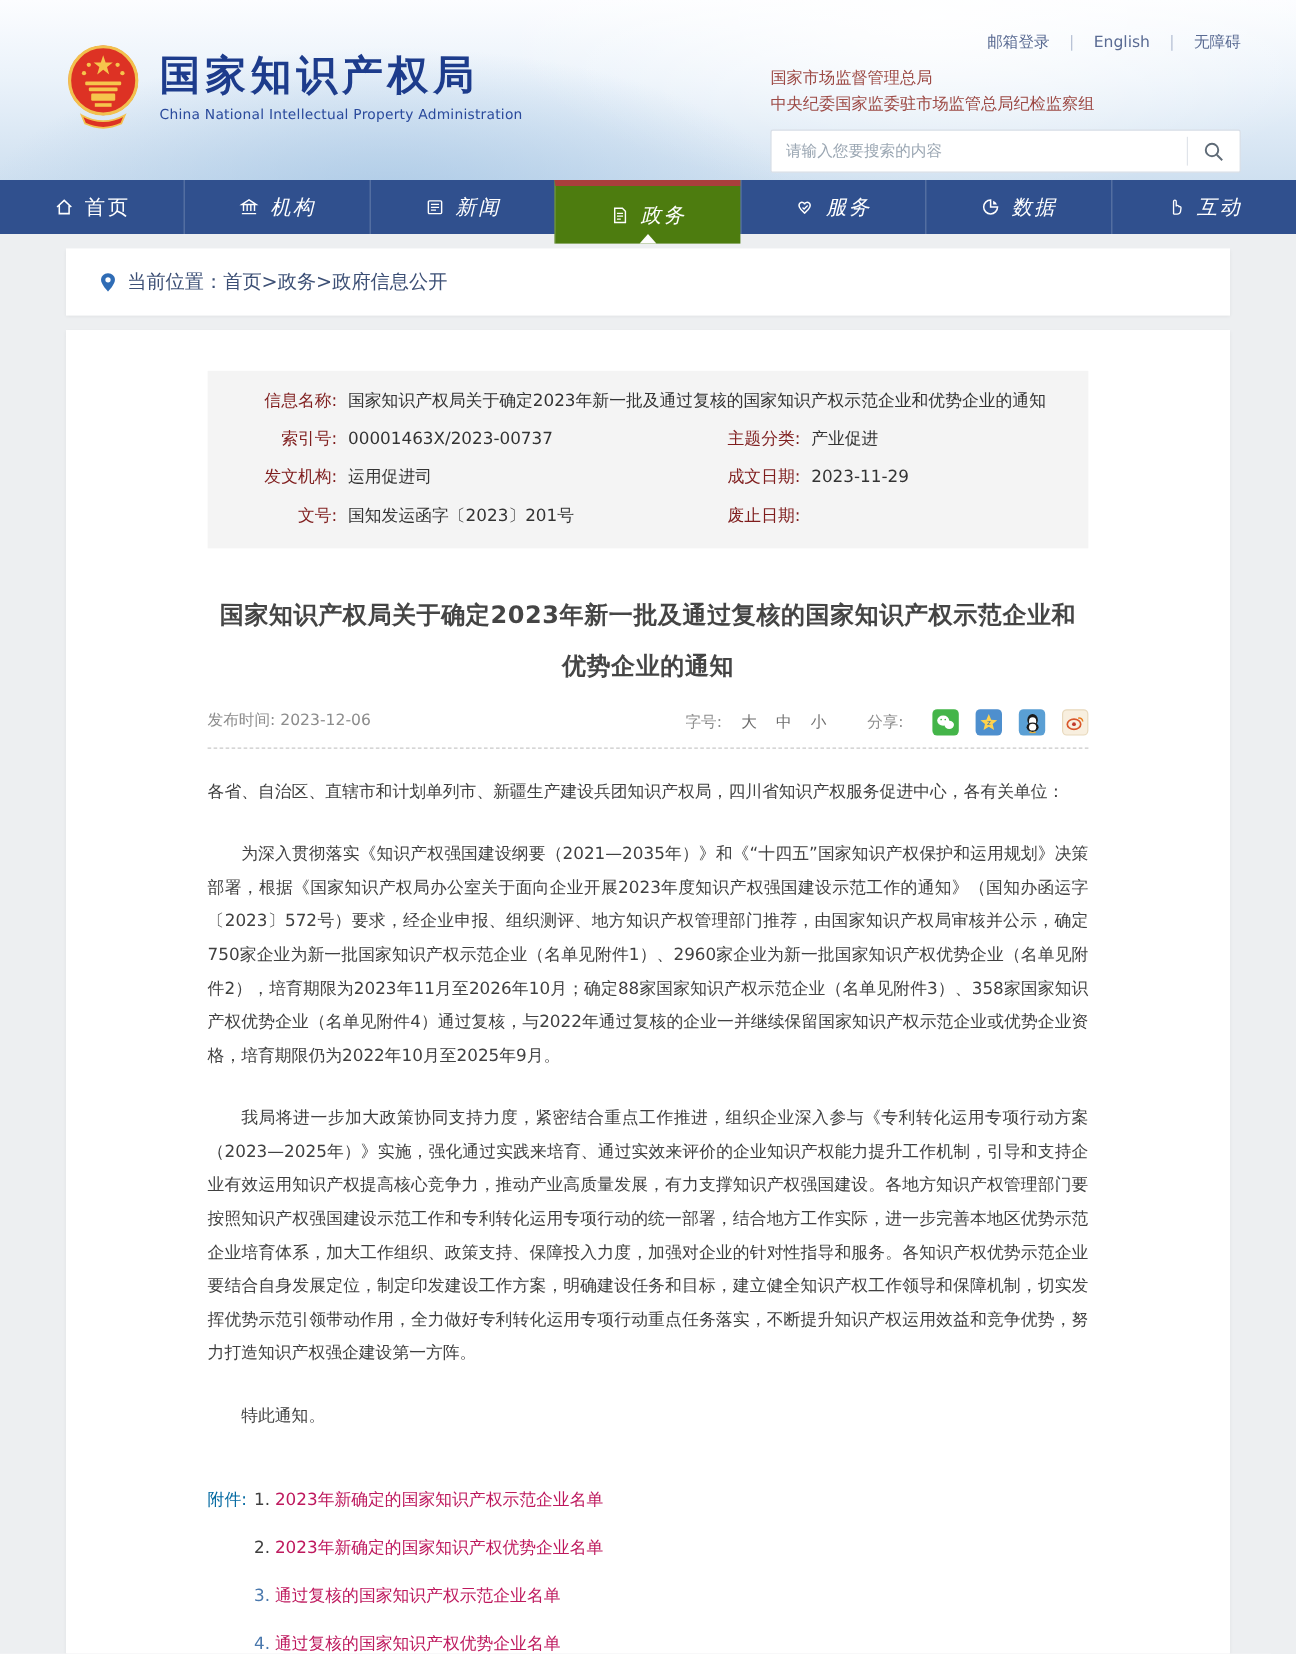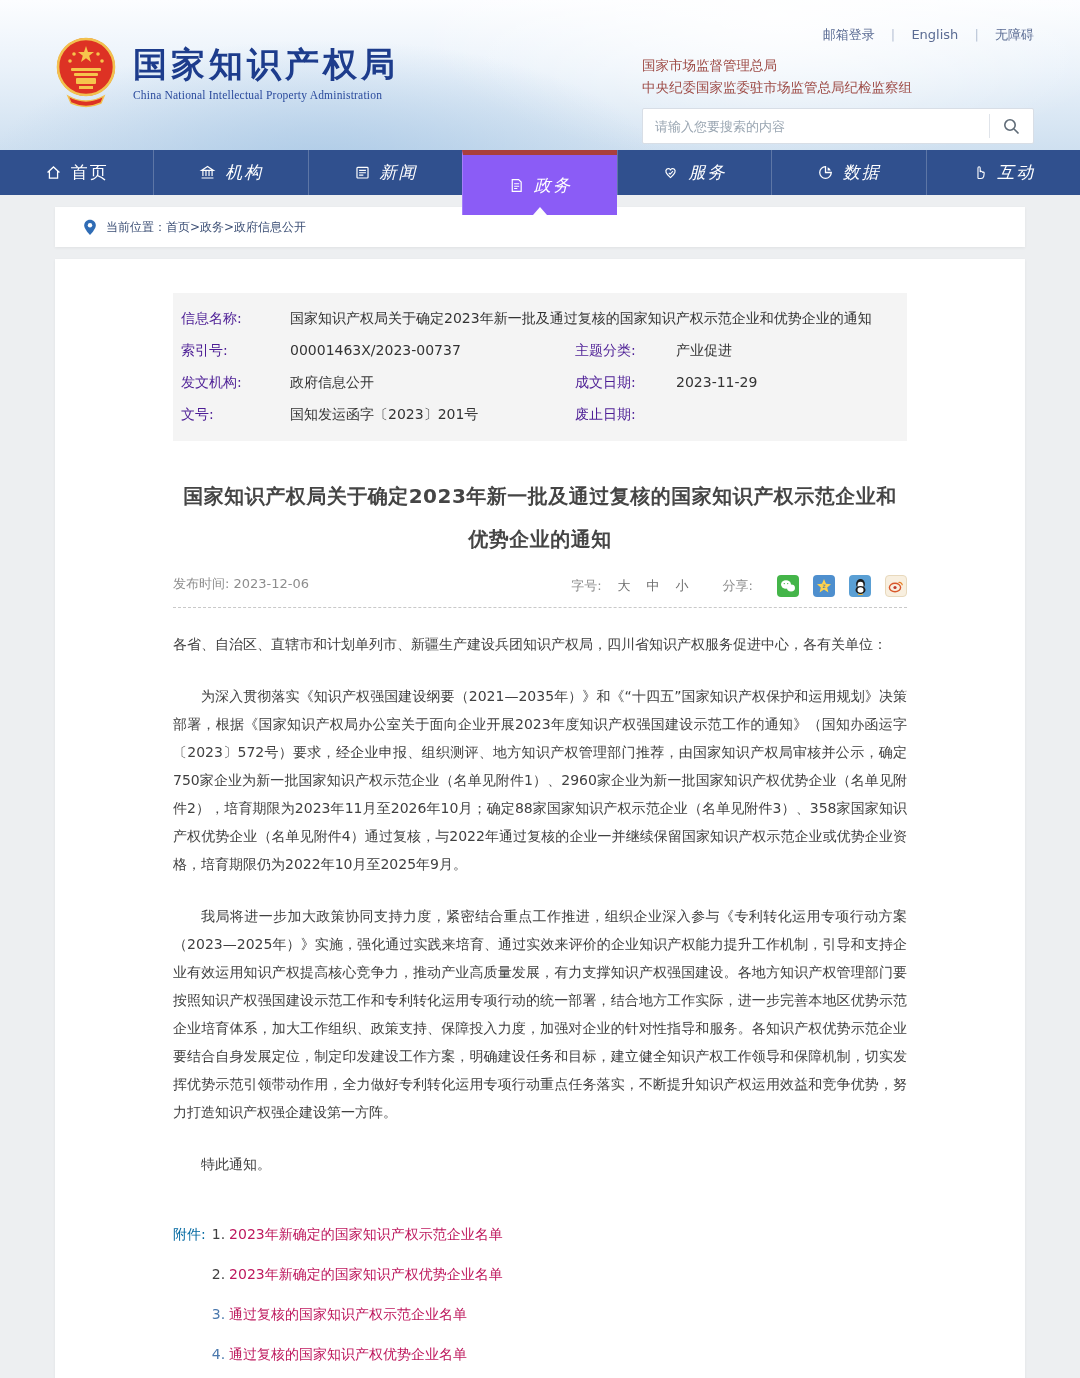--- a/index.html
+++ b/index.html
@@ -5,21 +5,21 @@
   * { margin:0; padding:0; box-sizing:border-box; }
   html,body { width:1080px; height:1378px; overflow:hidden; background:#edeff1;
     font-family:"DejaVu Sans","Liberation Sans",sans-serif; }
 
   
   .site-header { position:relative; width:1080px; height:150px;
     background:
       radial-gradient(ellipse 480px 190px at 30% 115%, rgba(168,199,229,.85), rgba(168,199,229,0) 70%),
       radial-gradient(ellipse 560px 230px at 72% 10%, rgba(255,255,255,.9), rgba(255,255,255,0) 65%),
       linear-gradient(180deg,#fcfdff 0%, #eaf2fa 45%, #cfe0f0 100%); }
-  .logo-row { position:absolute; left:55px; top:36px; display:flex; align-items:center;font-family:Liberation Serif, serif; }
+  .logo-row { position:absolute; left:55px; top:36px; display:flex; align-items:center; }
   .emblem { width:62px; height:74px; margin-right:16px; }
   .site-title { color:#1d3c8c; font-size:34px; font-weight:bold; letter-spacing:4px; line-height:1.15; }
   .site-subtitle { color:#2a4a9c; font-size:11.5px; margin-top:5px; letter-spacing:.2px; }
 
   .header-right { position:absolute; right:46px; top:26px; width:392px; }
   .top-links { text-align:right; font-size:13px; color:#5a6b93; }
   .top-links .tlink { cursor:pointer; color:#5a6b93; }
   .top-links .sep { color:#b9c3d6; margin:0 12px; }
   .org-names { margin-top:11px; color:#9d4a45; font-size:13.5px; line-height:1.6; }
   .search-box { margin-top:10px; height:36px; background:#fff; border:1px solid #d8dee6;
@@ -29,40 +29,40 @@
   .search-box input::placeholder { color:#9aa6b2; }
   .search-btn { width:44px; height:24px; display:flex; align-items:center; justify-content:center;
     border-left:1px solid #e0e4ea; cursor:pointer; }
 
   
   .main-nav { width:1080px; height:45px; background:#30508e; display:flex; align-items:flex-start; }
   .nav-item { flex:1; height:45px; display:flex; align-items:center; justify-content:center;
     color:#fff; font-size:17px; letter-spacing:2px; cursor:pointer; position:relative; }
   .nav-item + .nav-item { border-left:1px solid rgba(255,255,255,.22);font-style:italic; }
   .nav-item .nicon { margin-right:9px; display:flex; }
-  .nav-item.active { height:65px; background:#8b5cf6; border-top:5px solid #a93f3c; }
+  .nav-item.active { height:53px; background:#4d7c0f; border-top:5px solid #a93f3c; }
   .nav-item.active::after { content:""; position:absolute; bottom:0; left:50%;
     margin-left:-7px; width:0; height:0;
     border-left:7px solid transparent; border-right:7px solid transparent; border-bottom:8px solid #fdfdfd; }
 
   
-  .breadcrumb { width:970px; margin:12px auto 12px; height:40px; background:#fff;
+  .breadcrumb { width:970px; margin:12px auto 12px; height:56px; background:#fff;
     box-shadow:0 1px 3px rgba(0,0,0,.06); display:flex; align-items:center; padding-left:28px;
-    font-size:12px; color:#3c4f75; }
+    font-size:16px; color:#3c4f75; }
   .breadcrumb .bicon { margin-right:9px; display:flex; }
   .breadcrumb .bpath { cursor:pointer; }
 
   
   .content-card { width:970px; margin:12px auto 0; background:#fff;
     box-shadow:0 1px 3px rgba(0,0,0,.06); padding:34px 118px 40px; min-height:1110px; }
 
   .info-panel { background:#f4f4f4; padding:9px 14px 11px 8px; font-size:14px; }
   .info-row { display:grid; grid-template-columns:100px 1fr 92px 226px; line-height:32px; }
   .info-row.first { grid-template-columns:100px 1fr; }
-  .info-label { color:#4c1d95; text-align:left; }
+  .info-label { color:#7f1d1d; text-align:right; }
   .info-value { color:#333; padding-left:9px; overflow:hidden; white-space:nowrap; }
 
   .article-title { margin:34px auto 0; text-align:center; font-size:20px; font-weight:600;
     color:#454545; line-height:2.15; letter-spacing:.5px; width:100%; }
 
   .meta-row { margin-top:14px; display:flex; justify-content:space-between; 
     font-size:13px; color:#8d8d8d; }
   .meta-right { display:flex; align-items:center; }
   .fs-opt { color:#6d6d6d; margin-left:16px; cursor:pointer; }
   .share-label { margin-left:34px; color:#8d8d8d; }
@@ -216,21 +216,21 @@
       <span class="info-value">国家知识产权局关于确定2023年新一批及通过复核的国家知识产权示范企业和优势企业的通知</span>
     </div>
     <div class="info-row">
       <span class="info-label">索引号:</span>
       <span class="info-value">00001463X/2023-00737</span>
       <span class="info-label">主题分类:</span>
       <span class="info-value">产业促进</span>
     </div>
     <div class="info-row">
       <span class="info-label">发文机构:</span>
-      <span class="info-value">政府信息公开</span>
+      <span class="info-value">运用促进司</span>
       <span class="info-label">成文日期:</span>
       <span class="info-value">2023-11-29</span>
     </div>
     <div class="info-row">
       <span class="info-label">文号:</span>
       <span class="info-value">国知发运函字〔2023〕201号</span>
       <span class="info-label">废止日期:</span>
       <span class="info-value"></span>
     </div>
   </div>

